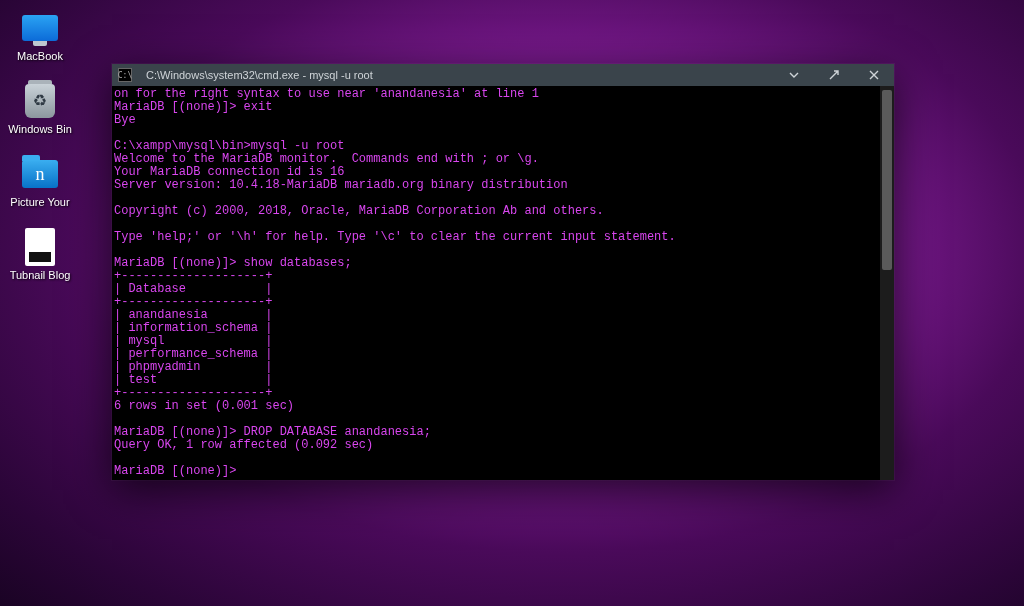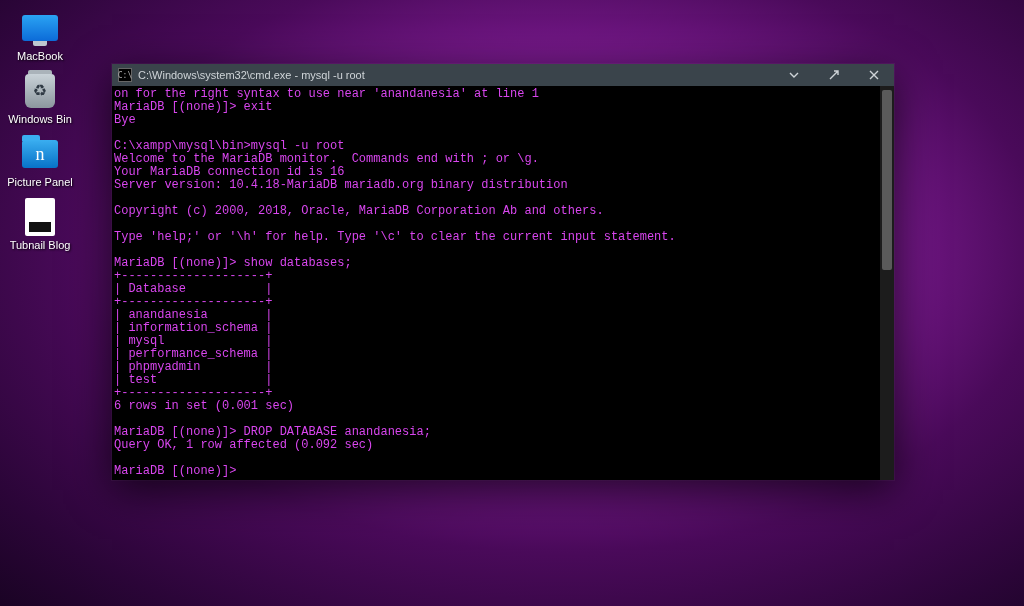--- a/index.html
+++ b/index.html
@@ -3,21 +3,21 @@
 <meta charset="utf-8">
 <style>
   * { margin: 0; padding: 0; box-sizing: border-box; }
   html, body { width: 1024px; height: 606px; overflow: hidden; font-family: "Segoe UI", Tahoma, sans-serif; }
   body {
     background: radial-gradient(ellipse at 55% 42%, #d66fe0 0%, #b03ec4 18%, #7a1a8e 38%, #4a0a5a 60%, #2b0538 85%, #1a0324 100%);
     position: relative;
   }
 
   
-  .desktop-icons { position: absolute; top: 8px; left: 6px; display: flex; flex-direction: column; gap: 8px; }
+  .desktop-icons { position: absolute; top: 8px; left: 6px; display: flex; flex-direction: column; gap: 18px; }
   .dicon { width: 68px; display: flex; flex-direction: column; align-items: center; cursor: pointer; user-select: none; }
   .dicon .pic { width: 40px; height: 40px; display: flex; align-items: center; justify-content: center; }
   .dicon .lbl { color: #fff; font-size: 11px; line-height: 13px; text-align: center; text-shadow: 1px 1px 2px rgba(0,0,0,.9); margin-top: 2px; max-width: 68px; word-wrap: break-word; }
 
   .ic-monitor-blue { background: linear-gradient(#2aa3f3,#0c6bd8); border-radius: 3px; position: relative; }
   .ic-monitor-blue::after{content:"";position:absolute;top:100%;left:50%;transform:translateX(-50%);width:14px;height:5px;background:#bfc7ce;border-radius:0 0 2px 2px;}
   .ic-monitor-gray { background: linear-gradient(#3a4a58,#1f2a34); border-radius: 3px; position: relative; border:2px solid #cfd6db;}
   .ic-monitor-gray::after{content:"";position:absolute;top:100%;left:50%;transform:translateX(-50%);width:14px;height:5px;background:#bfc7ce;border-radius:0 0 2px 2px;}
   .ic-bin { background: linear-gradient(#c9d2d8,#8c979e); border-radius: 4px 4px 6px 6px; position: relative; }
   .ic-bin::before{content:"";position:absolute;top:-4px;left:3px;right:3px;height:4px;background:#aab3ba;border-radius:2px 2px 0 0;}
@@ -43,21 +43,21 @@
     height: 22px;
     background: #3a444b;
     display: flex;
     align-items: center;
     color: #cfd4d8;
     font-size: 11px;
     padding-left: 6px;
     flex: 0 0 auto;
   }
   .titlebar .ticon { width: 14px; height: 14px; background:#000; border:1px solid #666; margin-right:6px; display:flex;align-items:center;justify-content:center;font-size:8px;color:#aaa;font-family:monospace;}
-  .titlebar .title-text { flex: 0 1 auto; white-space: nowrap; overflow: hidden; text-overflow: ellipsis; }
+  .titlebar .title-text { flex: 0 1 auto; white-space: nowrap; overflow: hidden; text-overflow: ellipsis; margin-left: 8px; }
   .titlebar .spacer { flex: 1; }
   .titlebar .wbtn { width: 40px; height: 22px; display: flex; align-items: center; justify-content: center; color: #cfd4d8; }
   .titlebar svg { width: 12px; height: 12px; }
 
   .termbody {
     flex: 1 1 auto;
     background: #000;
     color: #d946ef;
     font-family: Consolas, "Courier New", monospace;
     font-size: 12px;
@@ -88,21 +88,21 @@
         </div>
       </div>
       <div class="lbl">Windows Bin</div>
     </div>
     <div class="dicon">
       <div class="pic">
         <div class="ic-folder" style="width: 36px; height: 28px;">
           <div style="color: rgb(255, 255, 255); font-size: 18px; font-weight: 300; text-align: center; line-height: 28px; font-family: &quot;Segoe UI&quot;;">n</div>
         </div>
       </div>
-      <div class="lbl">Picture Panel</div>
+      <div class="lbl">Picture Your</div>
     </div>
     <div class="dicon">
       <div class="pic">
         <div class="ic-doc" style="width: 30px; height: 38px;"></div>
       </div>
       <div class="lbl">Tubnail Blog</div>
     </div>
   </div>
 
 <div class="termwin">

